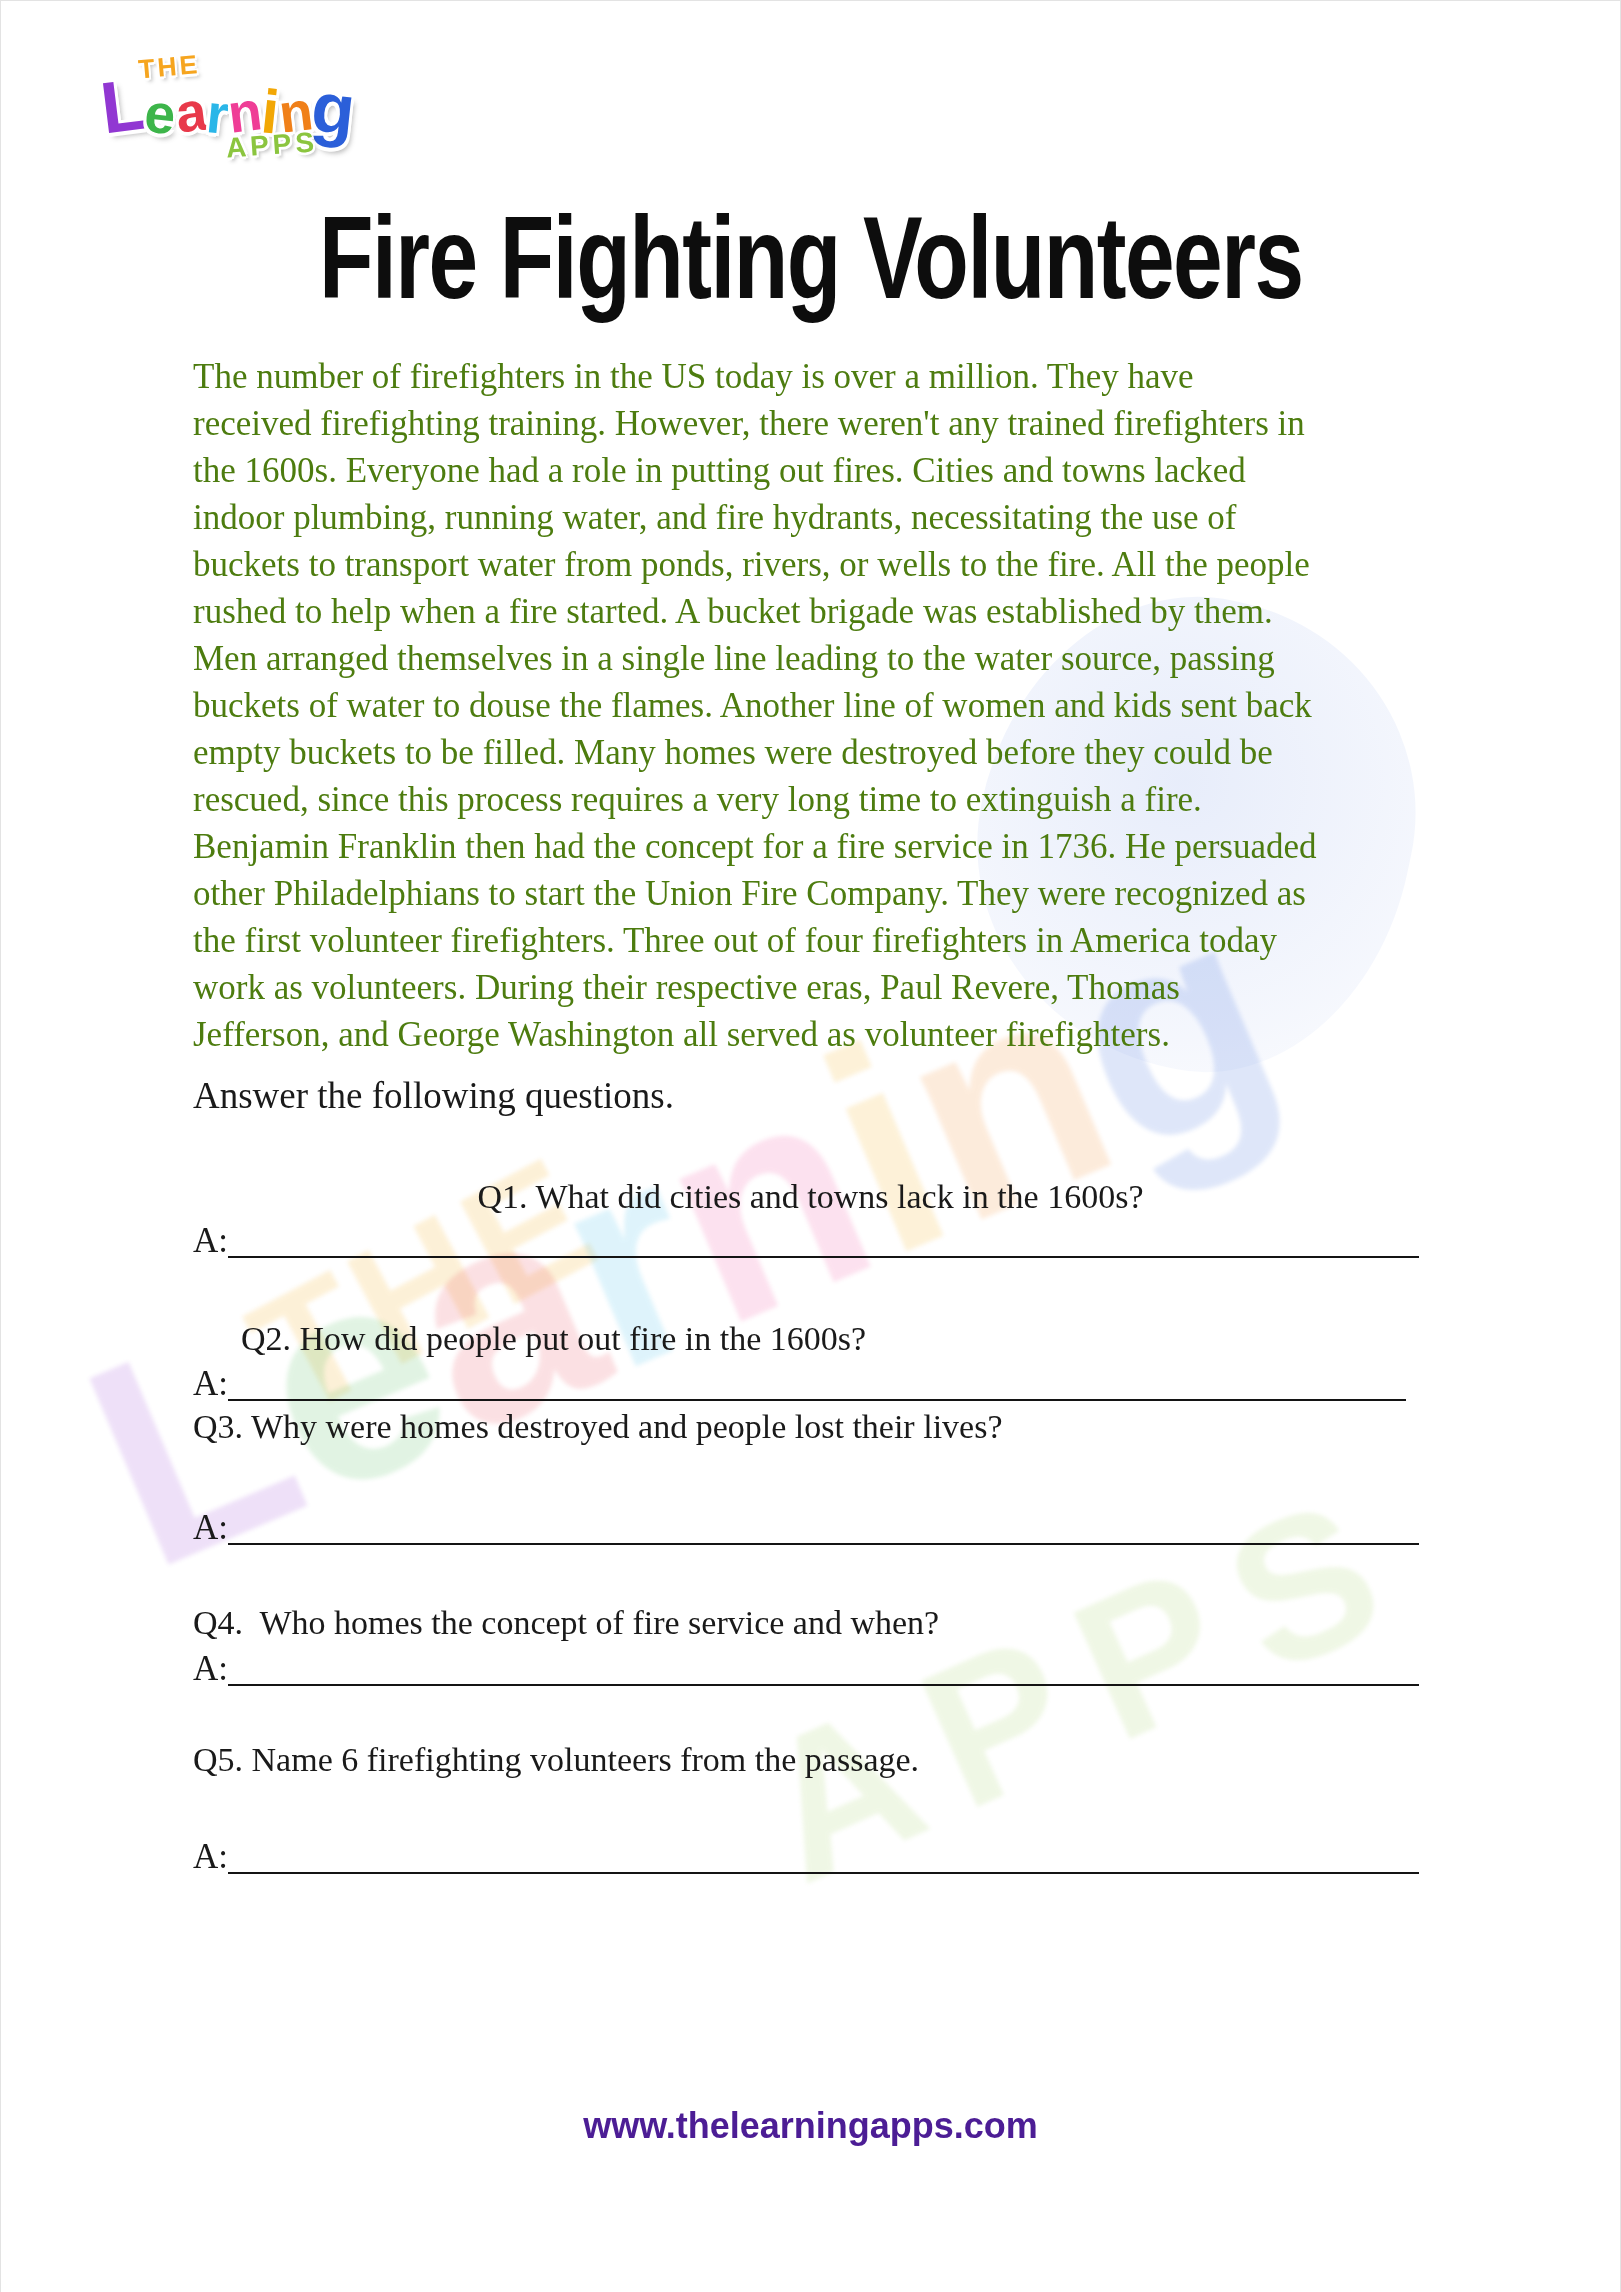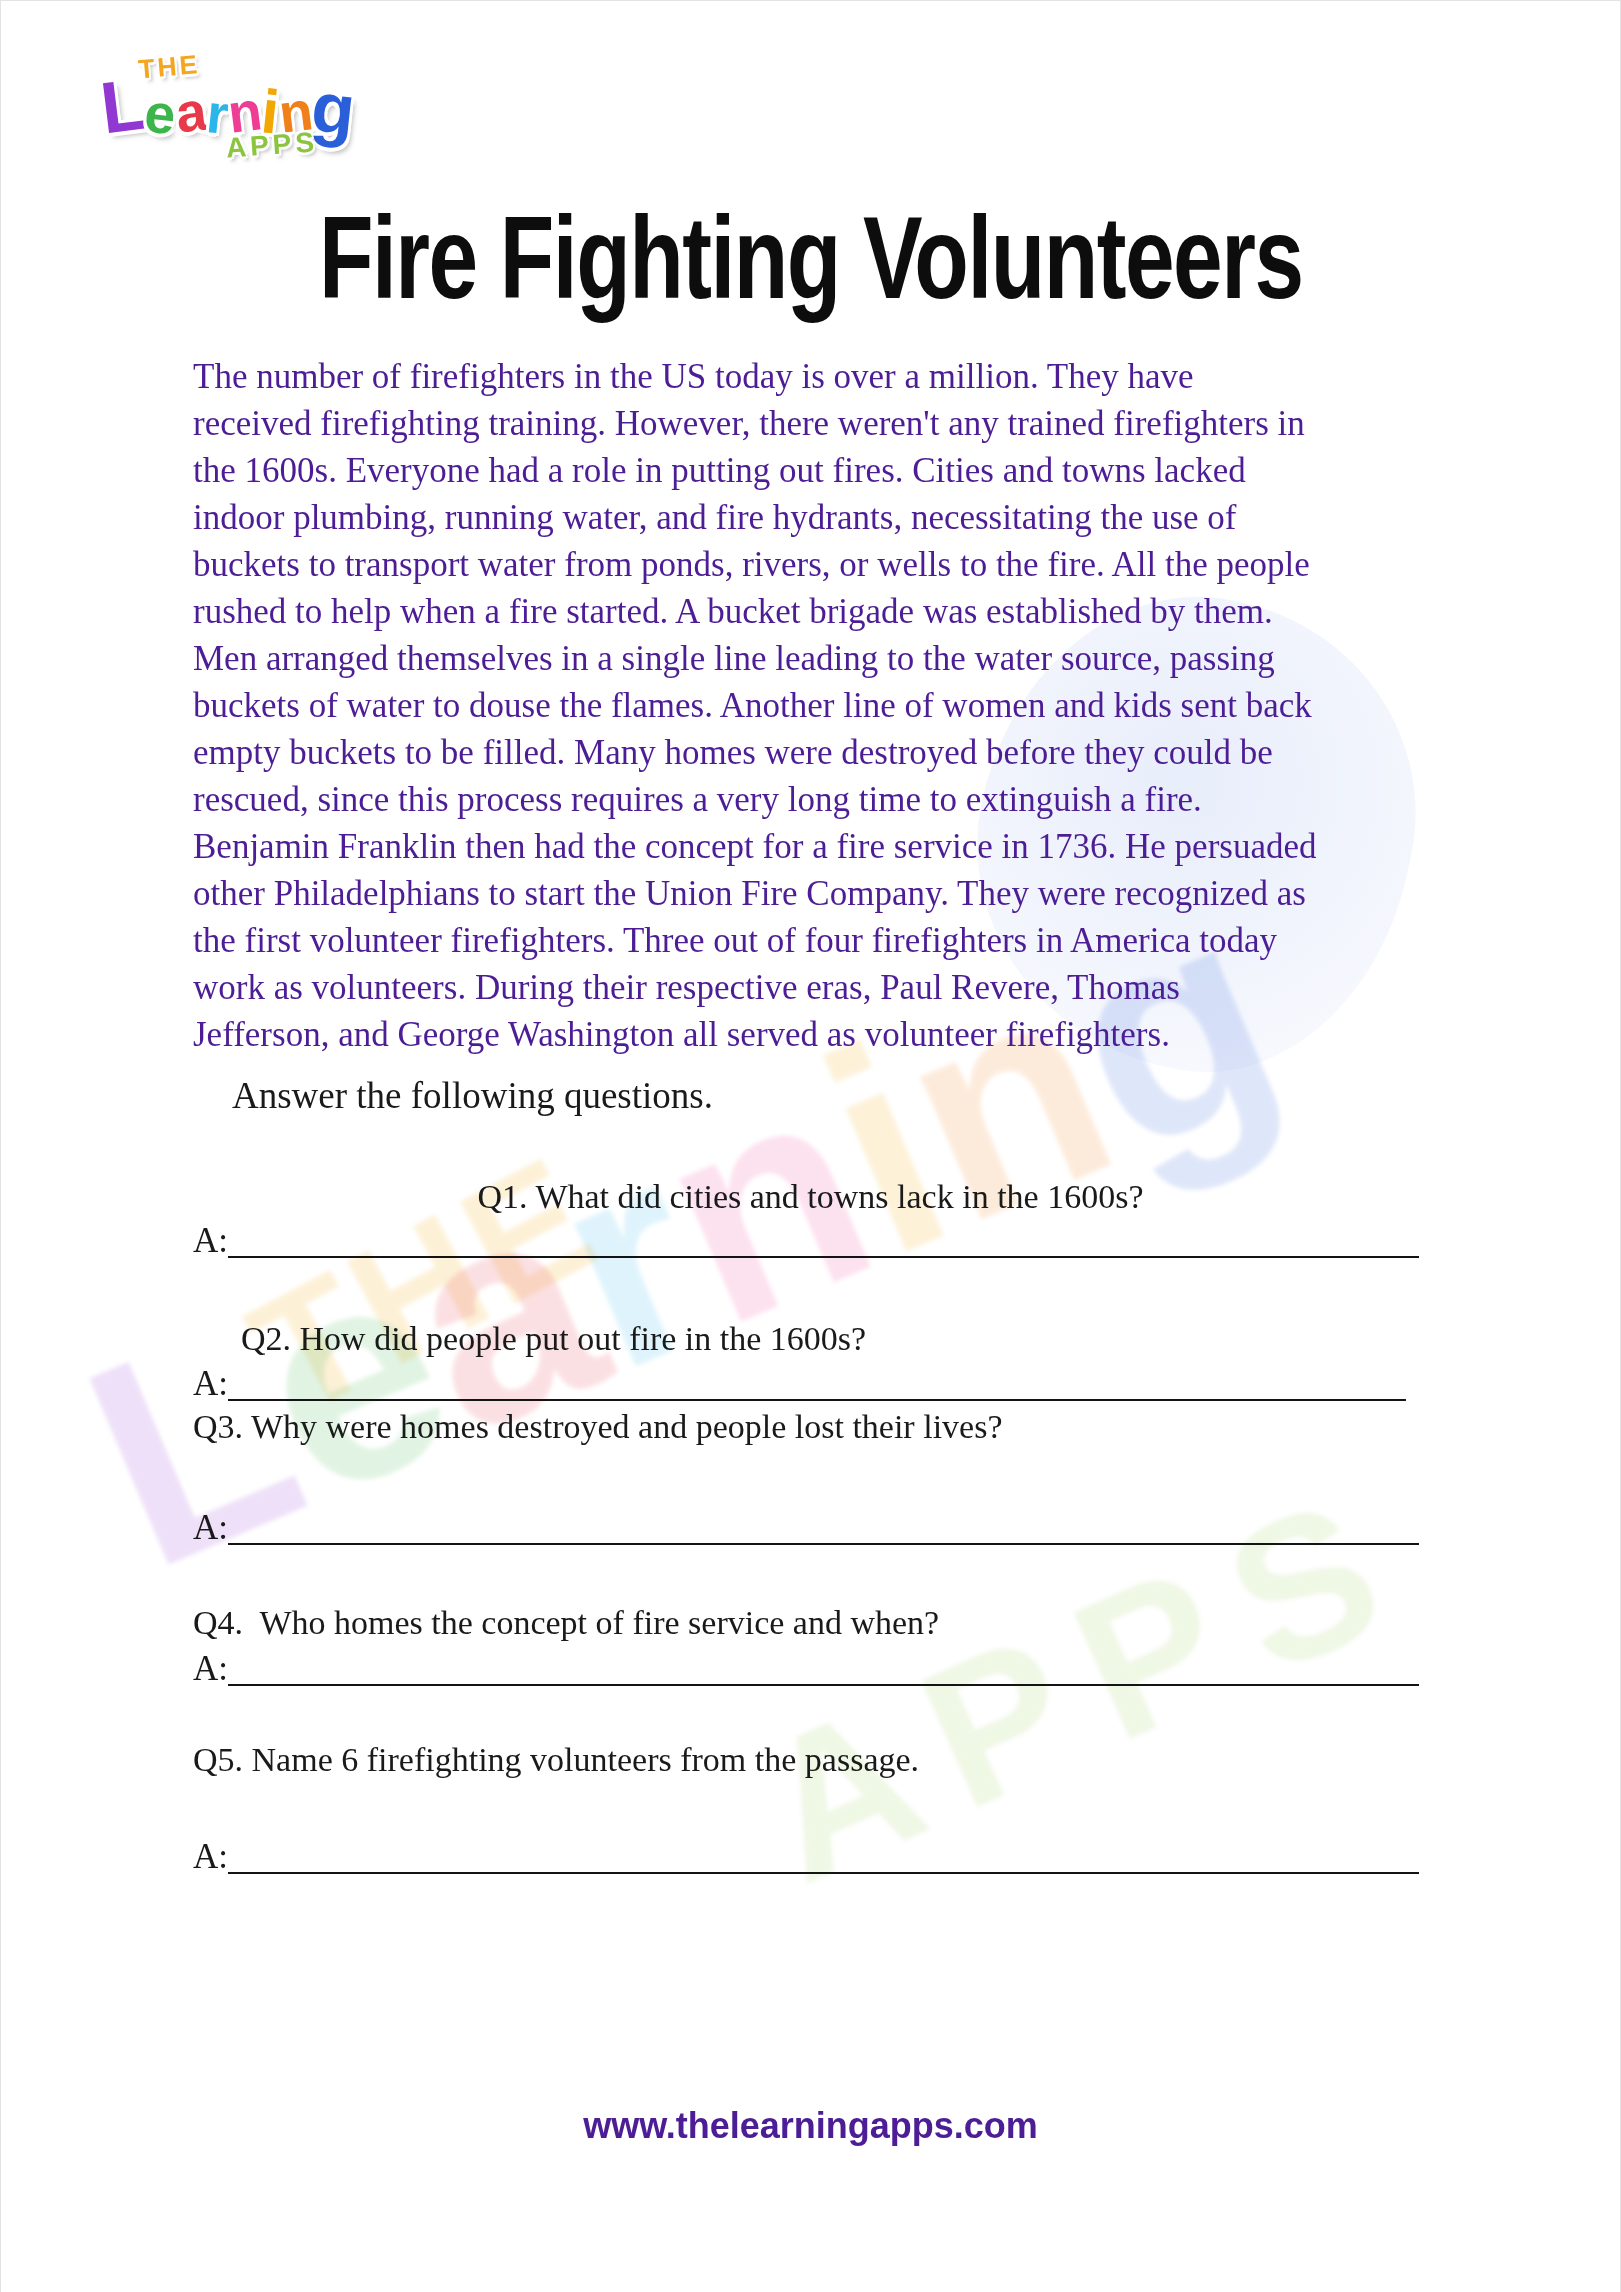--- a/index.html
+++ b/index.html
@@ -59,24 +59,24 @@
   .title{
     display:inline-block;
     font-family:"Liberation Sans", sans-serif;font-weight:bold;
     font-size:116px;line-height:1.05;letter-spacing:-2px;color:#0d0d0d;
     transform:scaleX(0.77);transform-origin:center;
     white-space:nowrap;
   }
   
   .passage{
     position:absolute;left:193px;top:353px;width:1274px;z-index:1;
-    font-size:35px;line-height:47px;white-space:pre-line;color:#4c1d95;
+    font-size:35px;line-height:47px;white-space:pre-line;color:#4d7c0f;
   }
   
-  .instruction{position:absolute;left:193px;top:1074px;font-size:37px;z-index:1;margin-left:39px;}
+  .instruction{position:absolute;left:193px;top:1074px;font-size:37px;z-index:1;}
   .question{position:absolute;left:193px;width:1235px;font-size:34px;white-space:pre-wrap;z-index:1;}
   .q1{top:1178px;text-align:center;} .q2{top:1320px;margin-left:48px;} .q3{top:1408px;} .q4{top:1604px;} .q5{top:1741px;}
   .a-row{
     position:absolute;left:193px;width:1226px;height:43px;z-index:1;
     display:flex;align-items:flex-end;
   }
   .a1{top:1215px;} .a2{top:1358px;width:1213px;} .a3{top:1502px;} .a4{top:1643px;} .a5{top:1831px;}
   .a-prefix{font-size:35px;line-height:1;padding-bottom:0px;}
   .a-line{flex:1;height:100%;border-bottom:2.9px solid #141414;}
   

